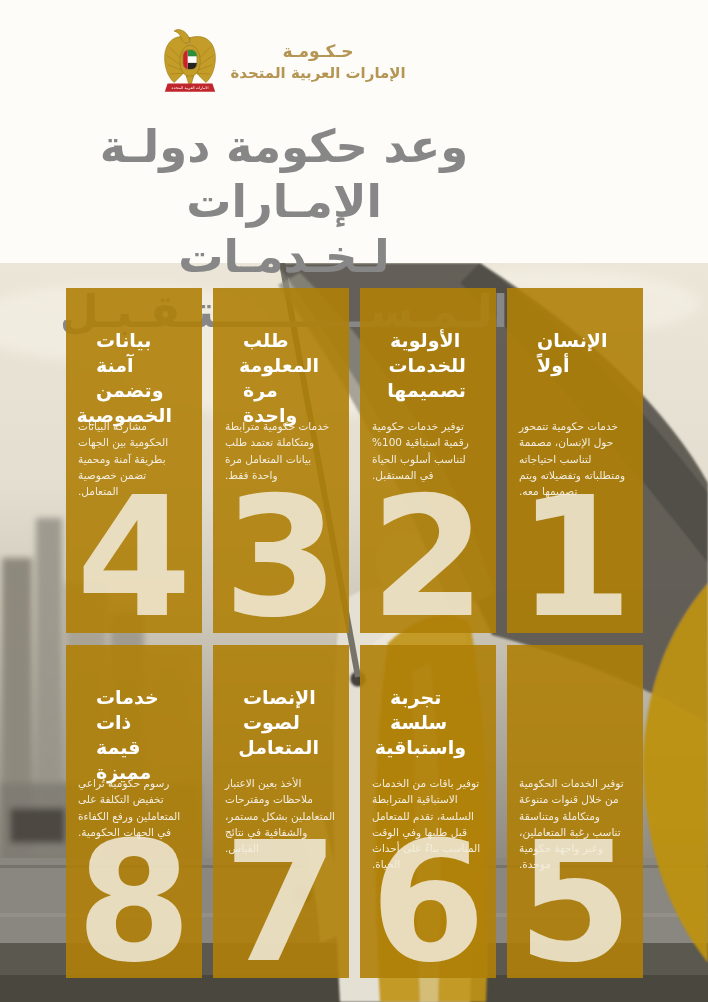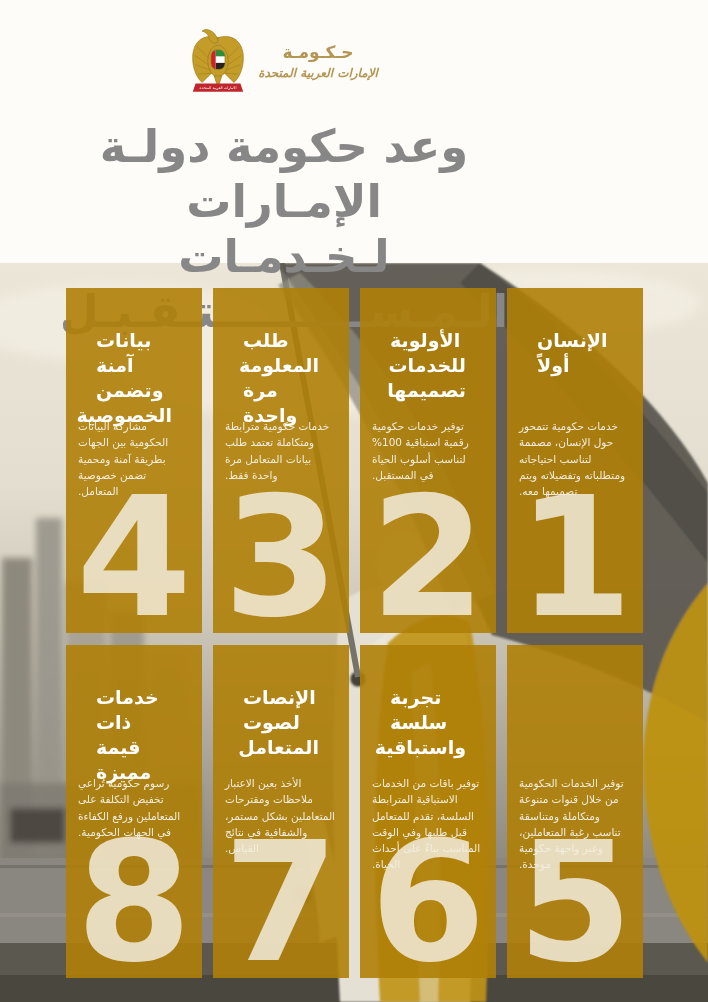--- a/index.html
+++ b/index.html
@@ -6,21 +6,21 @@
   .poster{
     position:relative;width:708px;height:1002px;overflow:hidden;
     background:#fdfcf8;font-family:"DejaVu Sans",sans-serif;
   }
   .photo{position:absolute;top:263px;left:0;width:708px;height:739px;display:block;}
   
   .header{position:absolute;top:0;left:0;width:568px;text-align:center;}
   .logo{margin-top:26px;display:flex;justify-content:center;align-items:center;gap:12px;}
   .logo-text{direction:rtl;text-align:center;color:#b49553;}
   .logo-line1{font-size:17px;font-weight:bold;letter-spacing:0;line-height:1.5;}
-  .logo-line2{font-size:12px;font-weight:bold;line-height:1.3;font-style:italic;}
+  .logo-line2{font-size:15px;font-weight:bold;line-height:1.3;}
   .main-title{
     margin:24px 20px 0;direction:rtl;text-align:center;
     color:#878787;font-weight:bold;font-size:45px;line-height:1.22;
   }
   
   .row{
     position:absolute;left:66px;width:577px;
     display:grid;grid-template-columns:repeat(4,1fr);gap:11px;direction:rtl;
   }
   .row1{top:288px;height:345px;}

